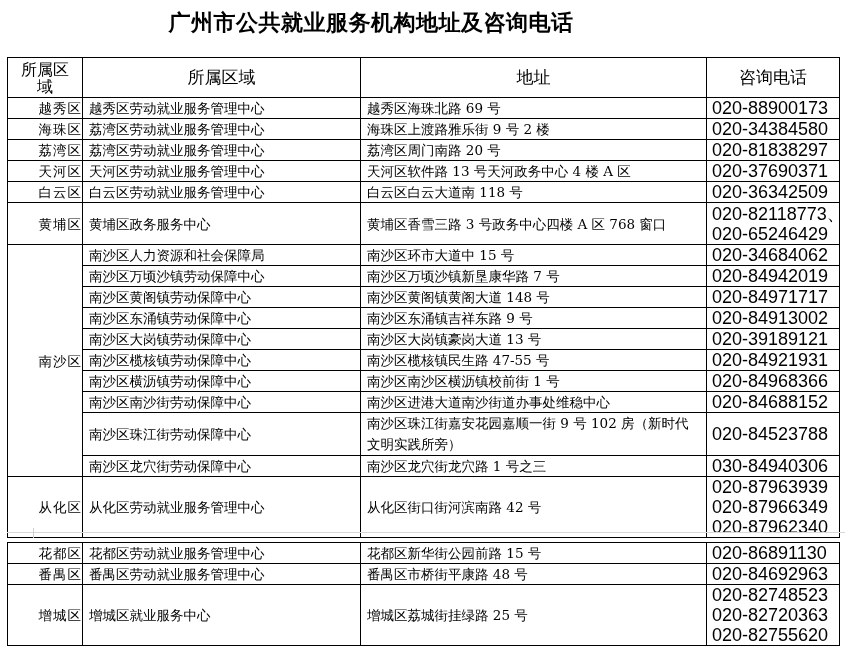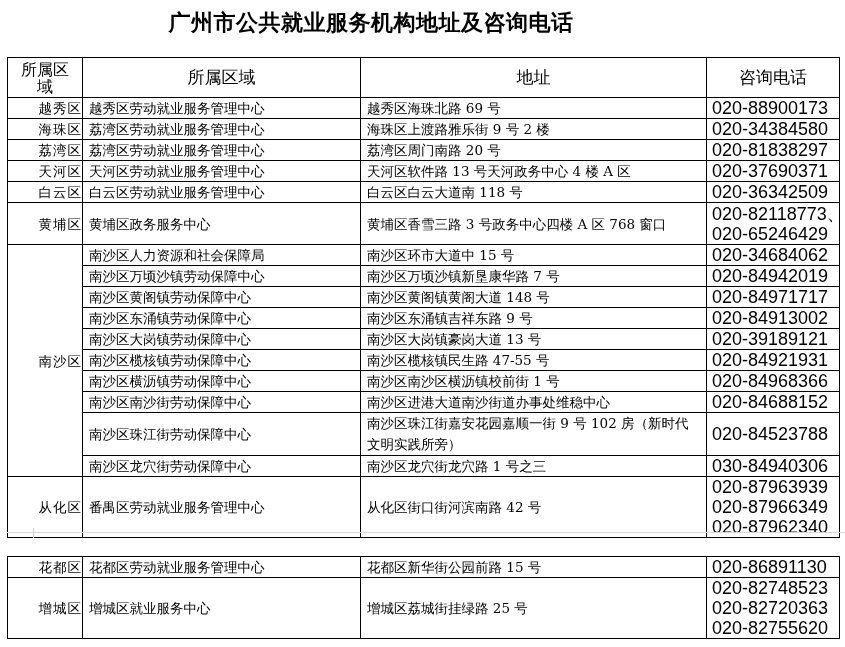--- a/index.html
+++ b/index.html
@@ -28,21 +28,21 @@
       line-height: 38px;
     }
     table {
       position: absolute;
       left: 7px;
       border-collapse: collapse;
       table-layout: fixed;
       width: 832px;
     }
     table.t1 { top: 57px; }
-    table.t2 { top: 556px; padding-left: 44px; }
+    table.t2 { top: 542px; padding-left: 44px; }
     col.c1 { width: 75px; }
     col.c2 { width: 278px; }
     col.c3 { width: 346px; }
     col.c4 { width: 133px; }
     td, th {
       border: 1px solid #000;
       padding: 0 6px;
       font-size: 13.5px;
       line-height: 20px;
       vertical-align: middle;
@@ -196,21 +196,21 @@
     <td class="phone">020-84523788</td>
   </tr>
   <tr class="r1">
     <td>南沙区龙穴街劳动保障中心</td>
     <td>南沙区龙穴街龙穴路 1 号之三</td>
     <td class="phone">030-84940306</td>
   </tr>
 
   <tr class="r3">
     <td class="region">从化区</td>
-    <td>番禺区劳动就业服务管理中心</td>
+    <td>从化区劳动就业服务管理中心</td>
     <td>从化区街口街河滨南路 42 号</td>
     <td class="phone">
       <div>020-87963939</div>
       <div>020-87966349</div>
       <div>020-87962340</div>
     </td>
   </tr>
 </tbody>
   </table>
 
@@ -224,20 +224,26 @@
       <col class="c3">
       <col class="c4">
     </colgroup>
   <tbody>
       <tr class="r1">
     <td class="region">花都区</td>
     <td>花都区劳动就业服务管理中心</td>
     <td>花都区新华街公园前路 15 号</td>
     <td class="phone">020-86891130</td>
   </tr>
+  <tr class="r1">
+    <td class="region">番禺区</td>
+    <td>番禺区劳动就业服务管理中心</td>
+    <td>番禺区市桥街平康路 48 号</td>
+    <td class="phone">020-84692963</td>
+  </tr>
   <tr class="r3">
     <td class="region">增城区</td>
     <td>增城区就业服务中心</td>
     <td>增城区荔城街挂绿路 25 号</td>
     <td class="phone">
       <div>020-82748523</div>
       <div>020-82720363</div>
       <div>020-82755620</div>
     </td>
   </tr>

